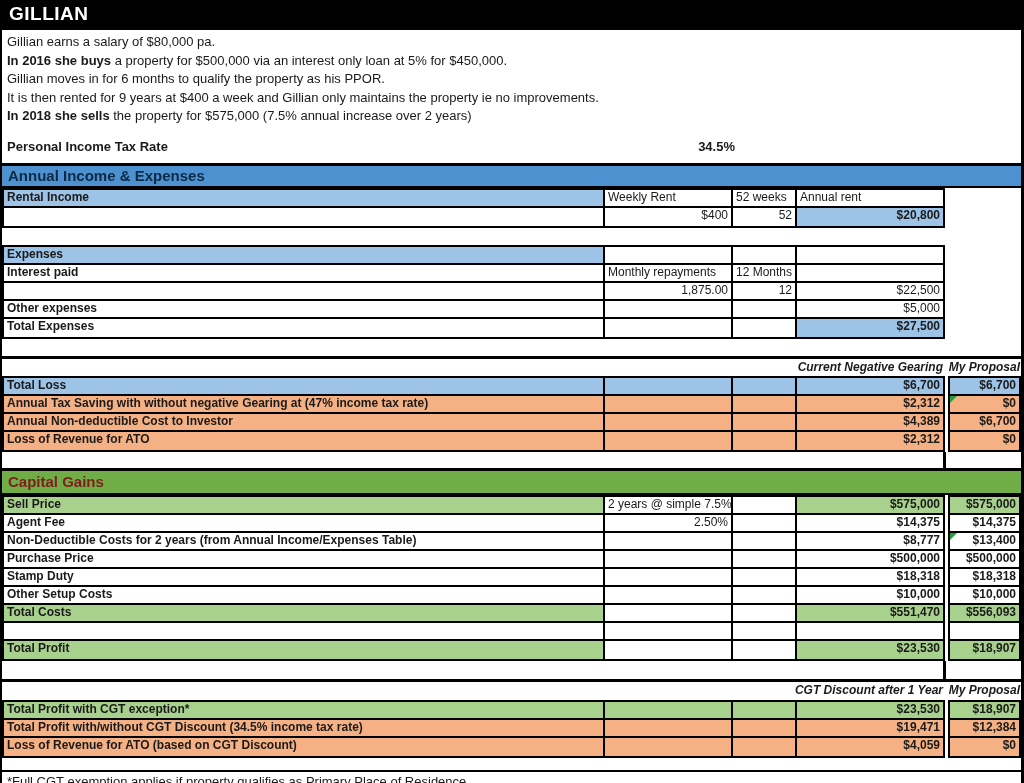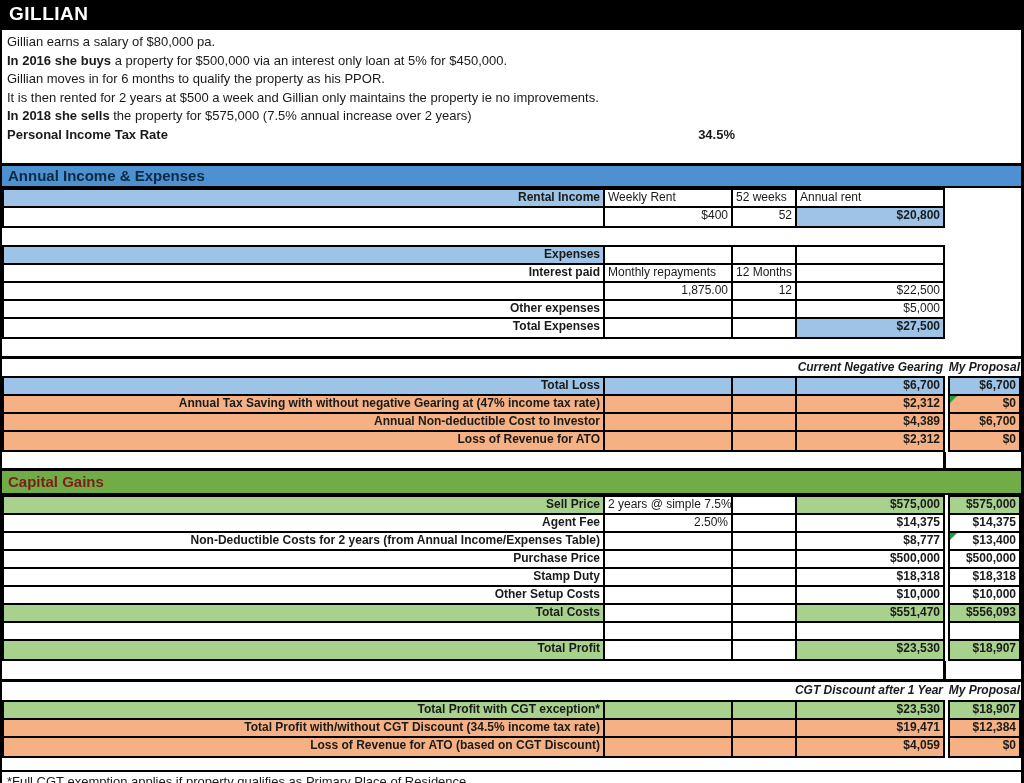--- a/index.html
+++ b/index.html
@@ -8,39 +8,39 @@
     font-family:"Liberation Sans", sans-serif;color:var(--text);
     box-sizing:border-box;border-left:2px solid var(--frame);border-right:3px solid var(--frame);
     overflow:hidden;
   }
   
   .titlebar{height:30px;background:var(--frame);color:#fff;font-size:19px;font-weight:bold;
     line-height:27px;padding-left:7px;letter-spacing:.5px;}
   
   .intro{height:133px;position:relative;padding:3px 8px 0 5px;box-sizing:border-box;}
   .intro .line{font-size:13px;line-height:18.6px;white-space:nowrap;}
-  .taxrow{position:relative;font-size:13px;line-height:18.6px;font-weight:bold;}
+  .taxrow{position:relative;font-size:13px;line-height:18.6px;font-weight:bold;margin-top:12px;}
   .taxval{position:absolute;left:600px;width:128px;text-align:right;top:0;}
   .hline3{height:3px;background:var(--frame);}
   .hline2{height:2px;background:var(--frame);}
   
   .banner{height:22px;box-sizing:border-box;border-bottom:2px solid var(--frame);
     font-size:15px;font-weight:bold;line-height:20px;padding-left:6px;}
   .banner.blue{background:var(--banner-blue);color:var(--banner-blue-text);}
   .banner.green{background:var(--banner-green);color:#7f1d1d;height:27px;border-top:3px solid var(--frame);line-height:22px;}
   
   .tblwrap{display:flex;align-items:stretch;}
   .lefttbl{width:943px;box-sizing:border-box;border:2px solid var(--frame);background:#fff;}
   .row{display:flex;height:18px;box-sizing:border-box;border-bottom:2px solid var(--frame);}
   .row:last-child{border-bottom:none;}
   .c{box-sizing:border-box;border-right:2px solid var(--frame);font-size:12px;line-height:15px;
      padding:0 3px;white-space:nowrap;overflow:hidden;}
   .c:last-child{border-right:none;}
   .w1{width:601px;} .w2{width:128px;} .w3{width:64px;} .w4{flex:1;}
-  .lbl{font-weight:bold;text-align:right;}
+  .lbl{font-weight:bold;}
   .num{text-align:right;font-weight:bold;}
   .numr{text-align:right;}
   .propcol{width:73px;box-sizing:border-box;border:2px solid var(--frame);margin-left:3px;background:#fff;}
   .pcell{height:18px;box-sizing:border-box;border-bottom:2px solid var(--frame);font-size:12px;
      line-height:15px;padding:0 3px;text-align:right;font-weight:bold;position:relative;white-space:nowrap;overflow:hidden;}
   .pcell:last-child{border-bottom:none;}
   
   .bg-blue{background:var(--light-blue);}
   .bg-orange{background:var(--orange);}
   .bg-green{background:var(--light-green);}
@@ -58,21 +58,21 @@
 <body>
 
 <div id="sheet">
 
   <div class="titlebar">GILLIAN</div>
 
   <div class="intro">
     <div class="line"><b></b><span>Gillian earns a salary of $80,000 pa.</span></div>
     <div class="line"><b>In 2016 she buys</b><span> a property for $500,000 via an interest only loan at 5% for $450,000.</span></div>
     <div class="line"><b></b><span>Gillian moves in for 6 months to qualify the property as his PPOR.</span></div>
-    <div class="line"><b></b><span>It is then rented for 2 years at $500 a week and Gillian only maintains the property ie no improvements.</span></div>
+    <div class="line"><b></b><span>It is then rented for 9 years at $400 a week and Gillian only maintains the property ie no improvements.</span></div>
     <div class="line"><b>In 2018 she sells</b><span> the property for $575,000 (7.5% annual increase over 2 years)</span></div>
     <div class="taxrow">
       <span>Personal Income Tax Rate</span>
       <span class="taxval">34.5%</span>
     </div>
   </div>
 
   <div class="hline3"></div>
 
   <div class="banner blue">Annual Income &amp; Expenses</div>

